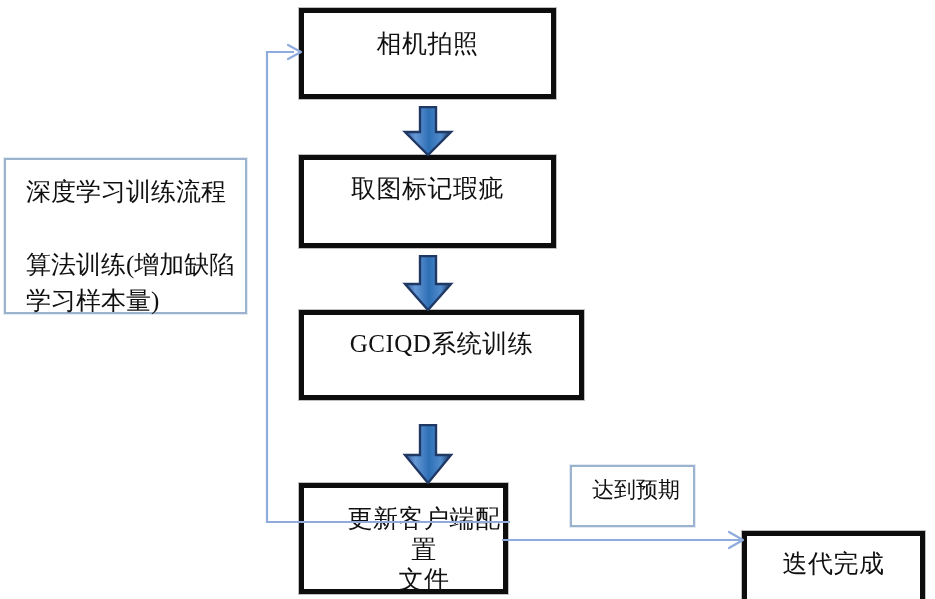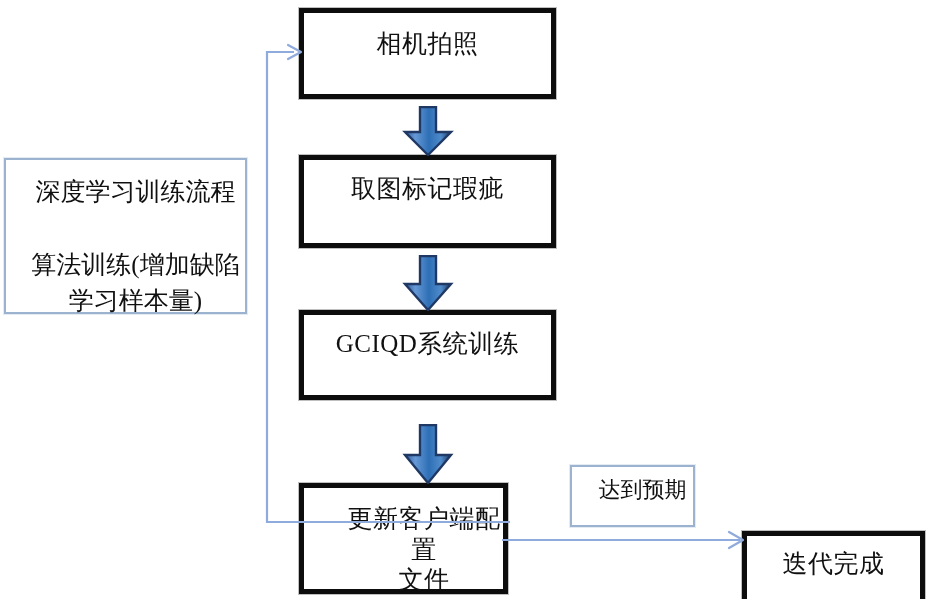--- a/index.html
+++ b/index.html
@@ -44,21 +44,21 @@
     position: absolute;
     box-sizing: border-box;
     background: #ffffff;
     border: 2px solid #9cb3cf;
     box-shadow: 0 0 0 1px #e4ebf3;
   }
   .note-box .note-label {
     position: absolute;
     left: 8px;
     right: 0;
-    text-align: center;
+    text-align: left;
     color: #101010;
     font-size: 25px;
     line-height: 1.45;
     white-space: pre-line;
     font-family: "Liberation Serif", "DejaVu Serif", serif;
     padding-left: 12px;
   }
 
   
   .block-arrow {
@@ -70,21 +70,21 @@
     position: absolute;
   }
 
   
   #box-camera      { left: 299px; top: 8px;   width: 257px; height: 91px; }
   #box-camera .proc-label  { top: 16px; }
 
   #box-mark        { left: 299px; top: 155px; width: 257px; height: 93px; }
   #box-mark .proc-label    { top: 14px; }
 
-  #box-train       { left: 299px; top: 310px; width: 257px; height: 90px; text-decoration: underline; }
+  #box-train       { left: 299px; top: 310px; width: 285px; height: 90px; text-decoration: underline; }
   #box-train .proc-label   { top: 14px; }
 
   #box-update      { left: 299px; top: 483px; width: 209px; height: 111px; }
   #box-update .proc-label  { top: 16px; padding-left: 41px; }
 
   #box-done        { left: 742px; top: 495px; width: 183px; height: 80px; margin-top: 36px; }
   #box-done .proc-label    { top: 13px; }
 
   #box-info        { left: 4px;   top: 158px; width: 243px; height: 156px; }
   #box-info .note-label    { top: 14px; }

